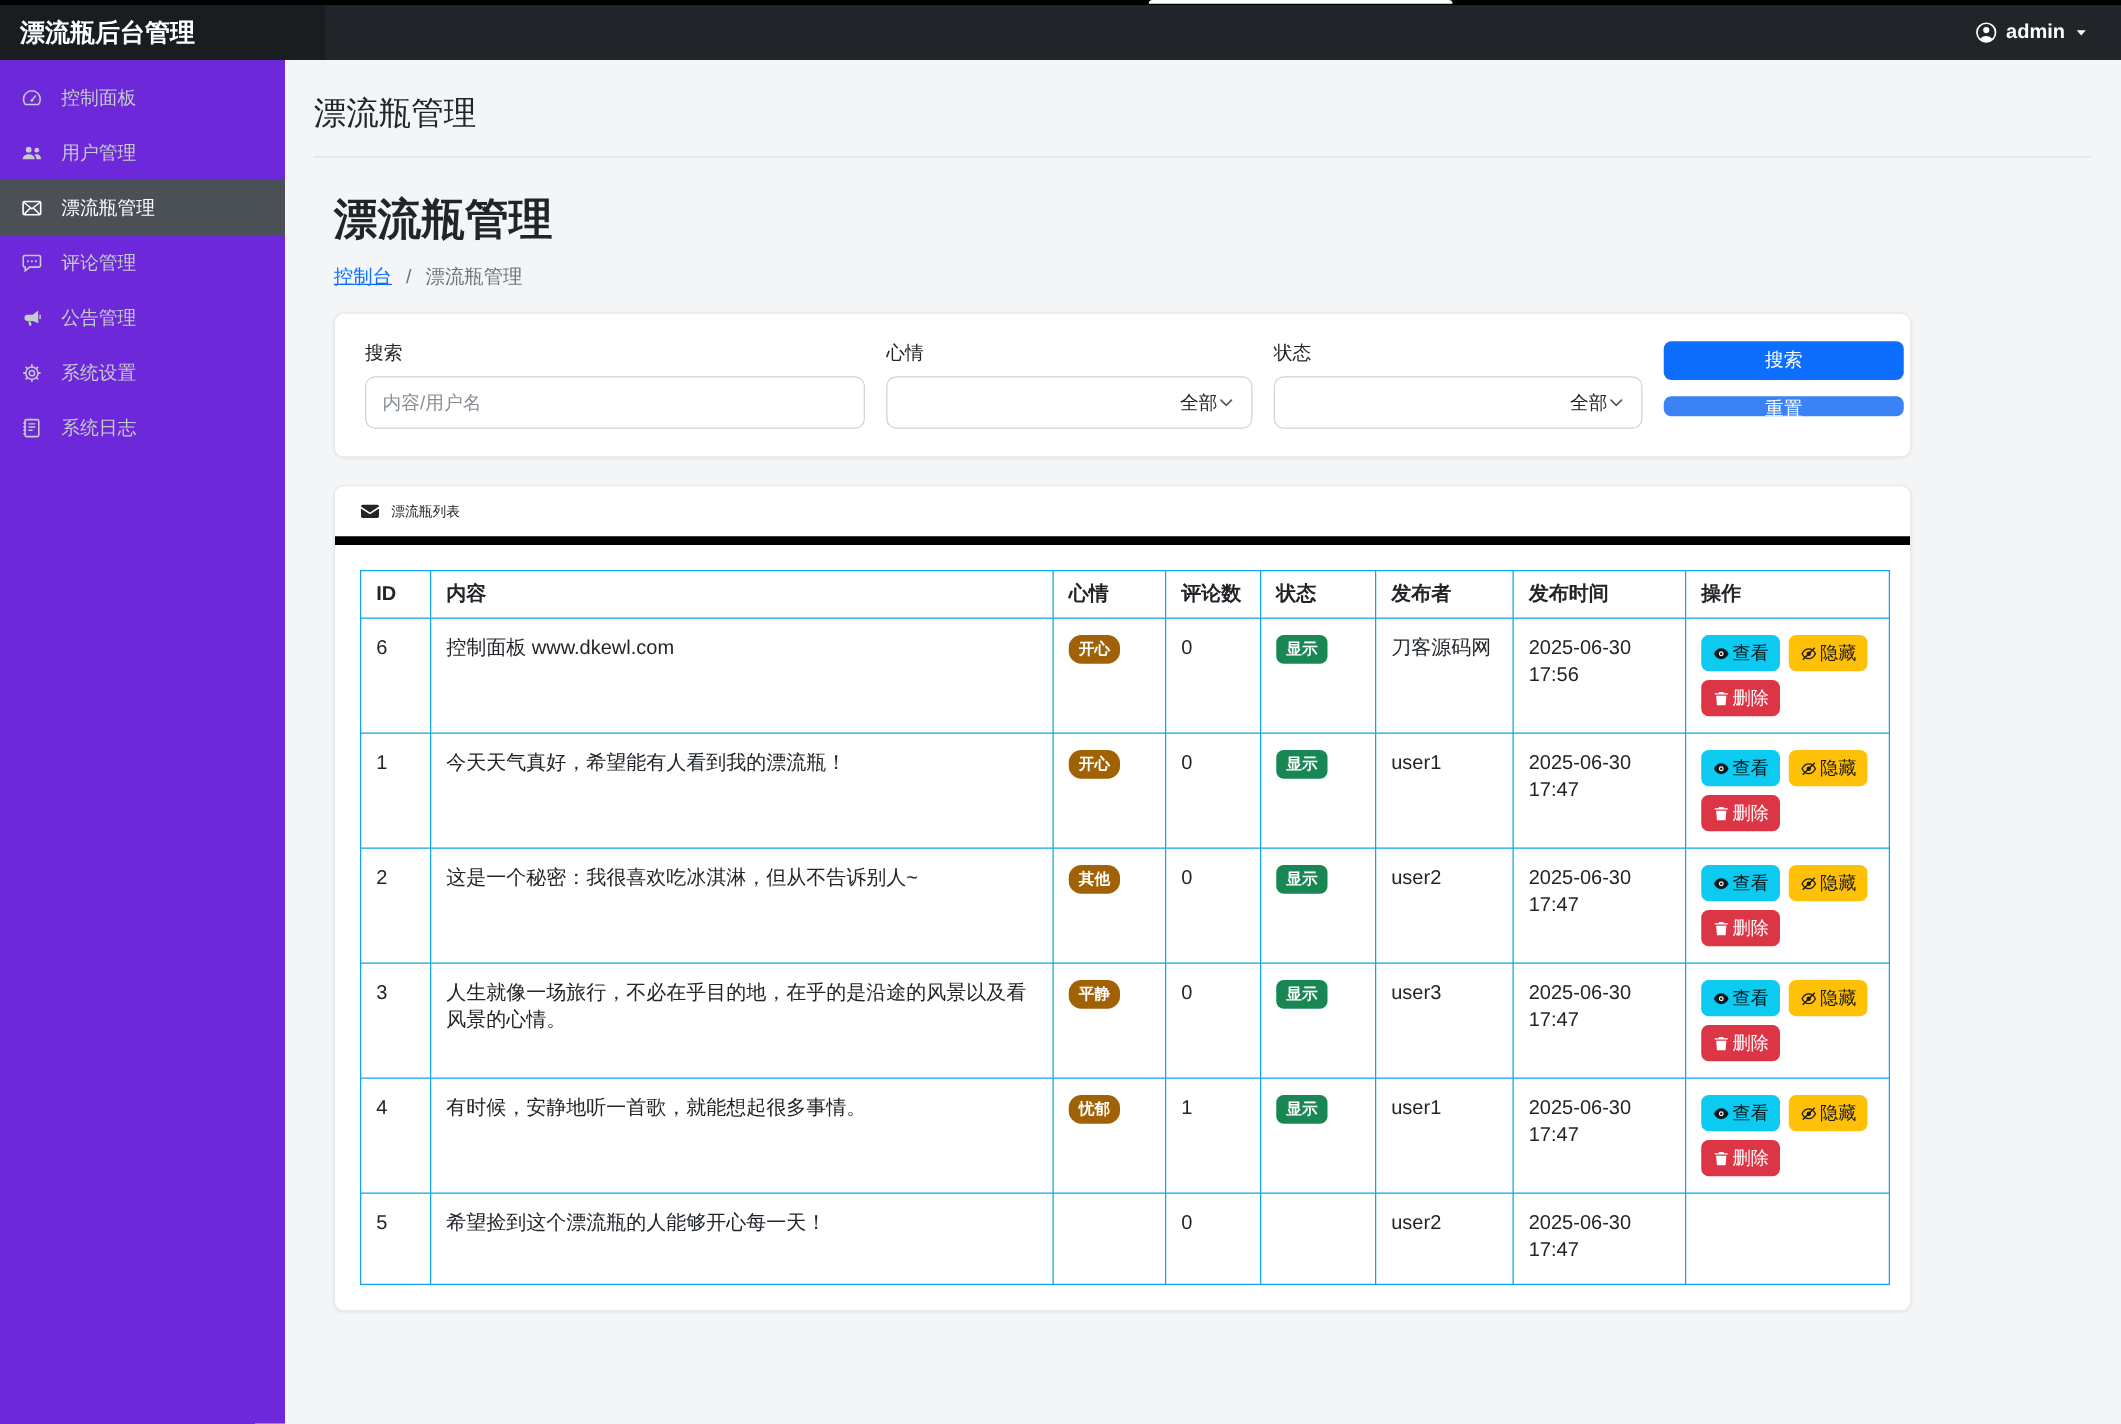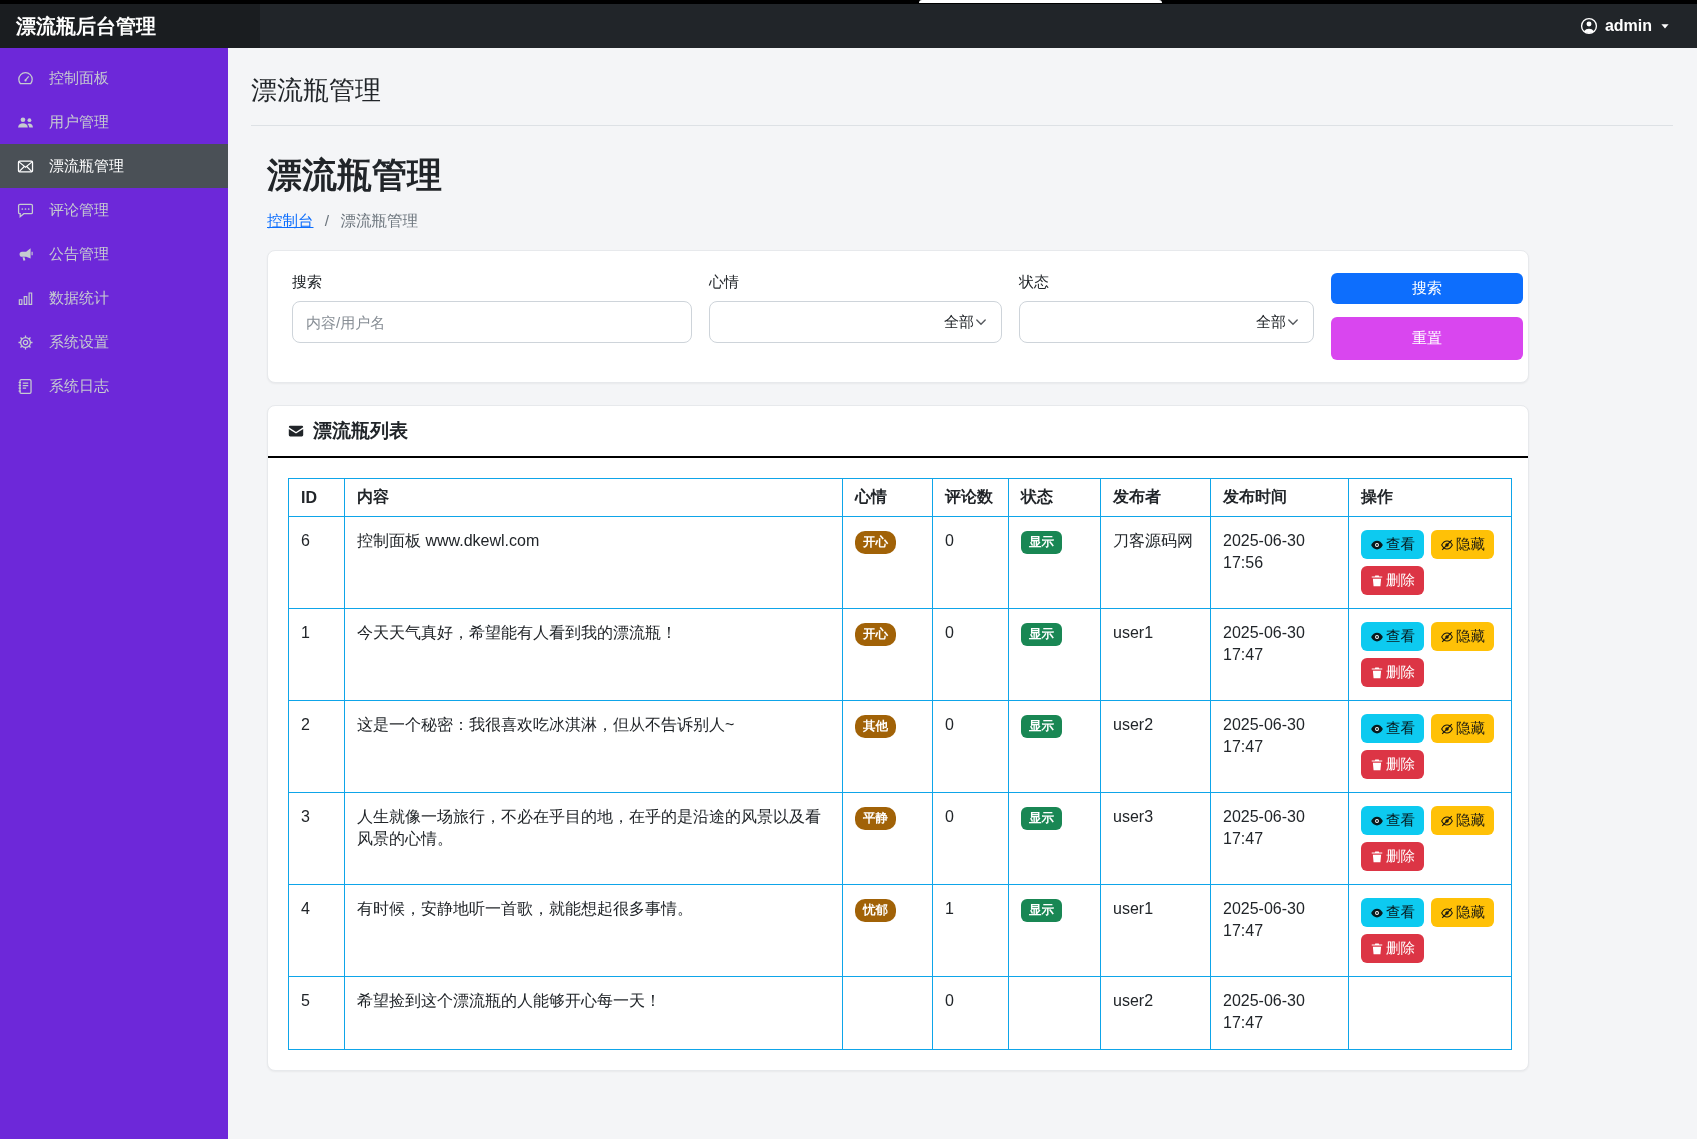--- a/index.html
+++ b/index.html
@@ -48,25 +48,25 @@
   .input, .select { height:42px; width:100%; border:1px solid #ced4da; border-radius:8px;
     background:#fff; font-size:15px; padding:0 13px; color:#212529;
     font-family:"Liberation Sans","DejaVu Sans",sans-serif; }
   .input::placeholder { color:#878e95; }
   .select { display:flex; align-items:center; justify-content:flex-end; cursor:pointer; }
   .select .chev svg { width:14px; height:14px; display:block; color:#55595e; }
   .btn-stack { display:flex; flex-direction:column; gap:13px; }
   .btn { border:none; border-radius:6px; font-size:15px; cursor:pointer;
     font-family:"Liberation Sans","DejaVu Sans",sans-serif; }
   .btn-search { height:31px; background:#0d6efd; color:#fff; }
-  .btn-reset  { height:43px; background:#d946ef; color:#fff; }
+  .btn-reset  { height:16px; background:#3b82f6; color:#fff; }
   
   .card-table { margin-bottom:30px; }
   .card-table-header { display:flex; align-items:center; gap:9px; padding:12px 20px;
-    font-size:19px; font-weight:700; border-bottom:2px solid #000000; }
+    font-size:11px; font-weight:400; border-bottom:7px solid #000000; }
   .card-table-header svg { width:16px; height:16px; display:block; }
   .card-table-body { padding:20px; }
   table { width:100%; border-collapse:collapse; table-layout:fixed; font-size:16px; }
   th, td { border:1px solid #0ea5e9; text-align:left; }
   th { padding:8px 12px; height:37px; font-weight:700; }
   td { padding:13px 12px; height:73px; vertical-align:top; line-height:1.4; }
   .badge { display:inline-block; color:#fff; font-size:12.5px; font-weight:700;
     padding:5px 8px; line-height:1; }
   .badge-mood { background:#a16207; border-radius:10px; }
   .badge-status { background:#198754; border-radius:6px; }
@@ -150,28 +150,20 @@
   </a>
       <a class="side-item">
     <span class="side-icon">
           <svg viewBox="0 0 16 16" xmlns="http://www.w3.org/2000/svg">
             <path d="M12.8 2.2v9.6L8.6 10.2H4.8a2.4 2.4 0 0 1 0-4.8h3.8z" fill="currentColor"></path>
             <path d="M5.2 10.5l.9 3.3 1.8-.5-.8-2.8z" fill="currentColor"></path>
             <path d="M14.2 5.4v3.2" stroke="currentColor" stroke-width="1.1"></path>
           </svg>
         </span>
     <span class="side-label">公告管理</span>
-  </a>
-      <a class="side-item">
-    <span class="side-icon">
-          <svg viewBox="0 0 16 16" xmlns="http://www.w3.org/2000/svg">
-            <path d="M2.2 9.2h2.4v4.3H2.2zM6.8 6.2h2.4v7.3H6.8zM11.4 2.8h2.4v10.7h-2.4z" fill="none" stroke="currentColor" stroke-width="1.1"></path>
-          </svg>
-        </span>
-    <span class="side-label">数据统计</span>
   </a>
       <a class="side-item">
     <span class="side-icon">
           <svg viewBox="0 0 16 16" xmlns="http://www.w3.org/2000/svg">
             <g fill="none" stroke="currentColor" stroke-width="1.2">
               <circle cx="8" cy="8" r="2"></circle>
               <circle cx="8" cy="8" r="4.6"></circle>
               <path d="M8 1.4v2M8 12.6v2M1.4 8h2M12.6 8h2M3.3 3.3l1.4 1.4M11.3 11.3l1.4 1.4M12.7 3.3l-1.4 1.4M4.7 11.3l-1.4 1.4"></path>
             </g>
           </svg>

